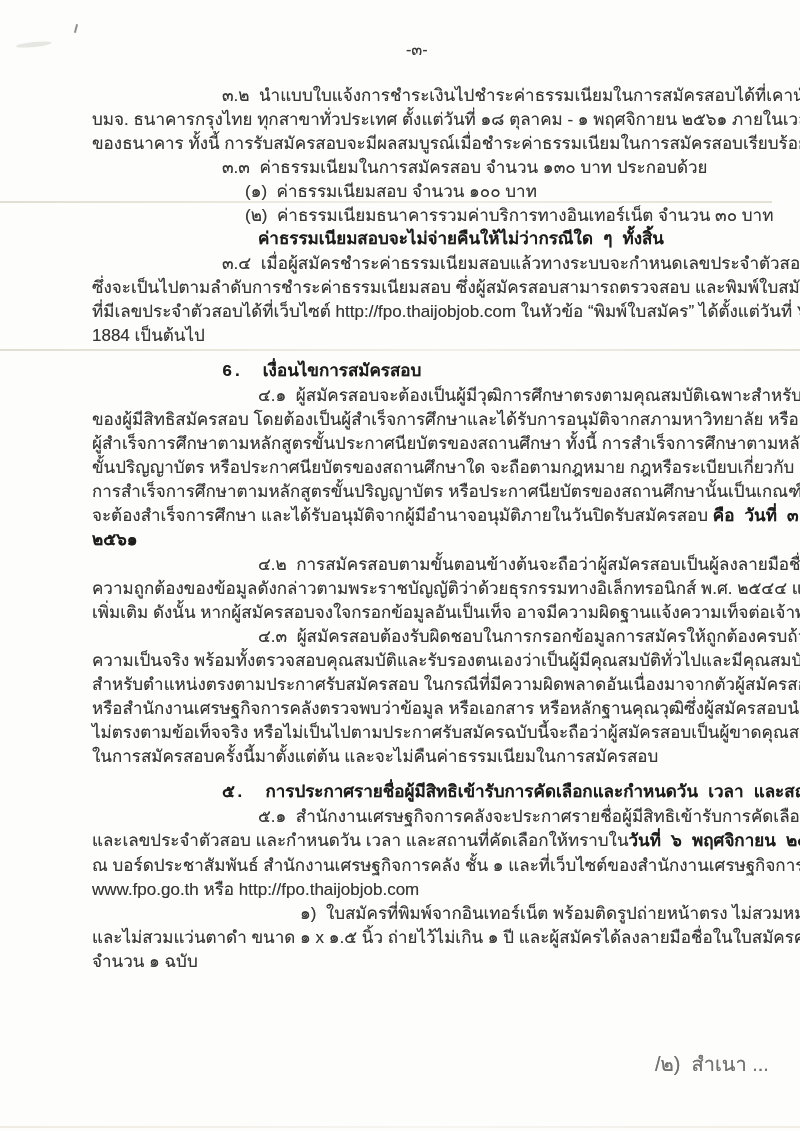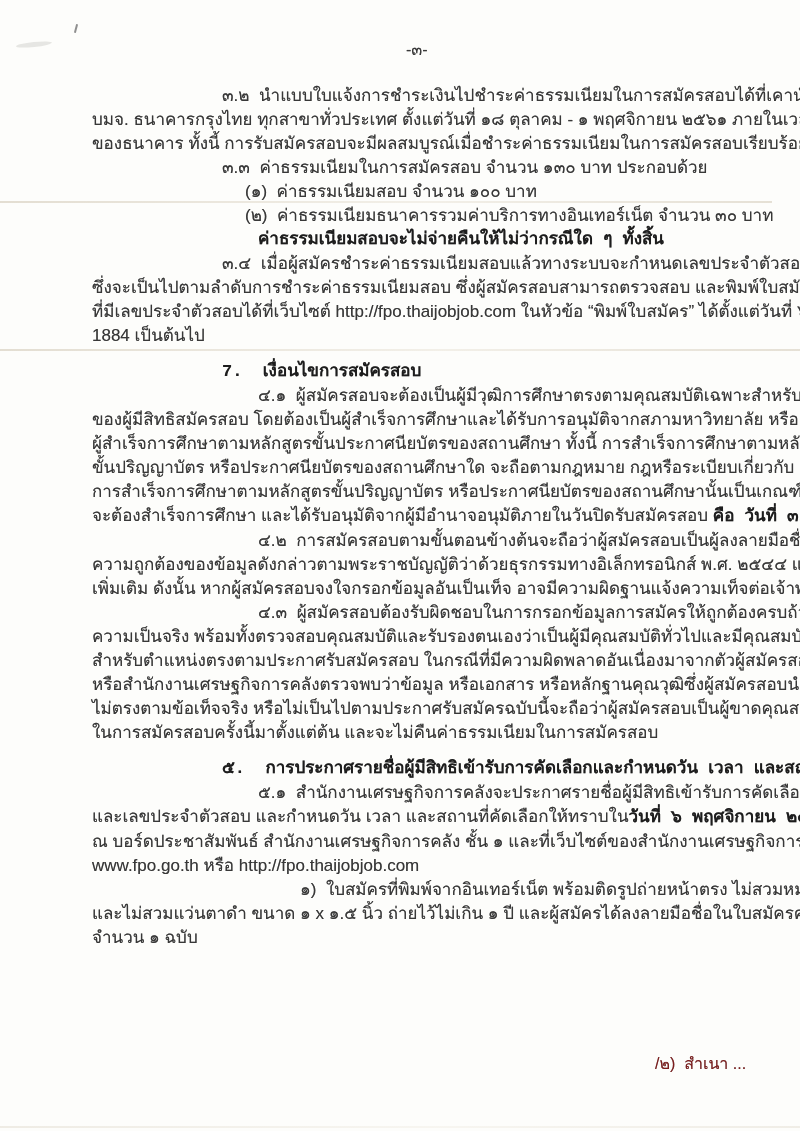--- a/index.html
+++ b/index.html
@@ -28,21 +28,21 @@
   .bold, .ln b { font-weight: bold; color: #1d1d1d; font-family: Liberation Mono, monospace; }
   .gap   { margin-top: 12px; }
   .page-number {
     position: absolute; top: 40px; left: 406px;
     font-size: 16px; line-height: 20px; color: #3a3a3a;
     text-shadow: 0 0 0.5px rgba(60,60,60,0.55);
     white-space: pre;
   }
   .footer {
     position: absolute; top: 1053px; left: 655px;
-    font-size: 16px; line-height: 22px; color: #7f1d1d;
+    font-size: 20px; line-height: 22px; color: #737373;
     text-shadow: 0 0 0.5px rgba(60,60,60,0.55);
     white-space: pre;
   }
   .scanline {
     position: absolute; height: 2px;
     background: linear-gradient(90deg,
       rgba(206,196,176,0.55), rgba(218,208,188,0.30) 55%, rgba(206,196,176,0.50));
   }
   .scanline-1 { top: 201px; left: 0; width: 772px; }
   .scanline-2 { top: 349px; left: 0; width: 800px; }
@@ -79,28 +79,29 @@
     <p class="ln ind1">๓.๓  ค่าธรรมเนียมในการสมัครสอบ จำนวน ๑๓๐ บาท ประกอบด้วย</p>
     <p class="ln ind2">(๑)  ค่าธรรมเนียมสอบ จำนวน ๑๐๐ บาท</p>
     <p class="ln ind2">(๒)  ค่าธรรมเนียมธนาคารรวมค่าบริการทางอินเทอร์เน็ต จำนวน ๓๐ บาท</p>
     <p class="ln indsub bold">ค่าธรรมเนียมสอบจะไม่จ่ายคืนให้ไม่ว่ากรณีใด ๆ ทั้งสิ้น</p>
 
     <p class="ln ind1">๓.๔  เมื่อผู้สมัครชำระค่าธรรมเนียมสอบแล้วทางระบบจะกำหนดเลขประจำตัวสอบ</p>
     <p class="ln m0">ซึ่งจะเป็นไปตามลำดับการชำระค่าธรรมเนียมสอบ ซึ่งผู้สมัครสอบสามารถตรวจสอบ และพิมพ์ใบสมัคร</p>
     <p class="ln m0">ที่มีเลขประจำตัวสอบได้ที่เว็บไซต์ http://fpo.thaijobjob.com ในหัวข้อ “พิมพ์ใบสมัคร” ได้ตั้งแต่วันที่ ๖ พฤศจิกายน</p>
     <p class="ln m0">1884 เป็นต้นไป</p>
 
-    <p class="ln ind1 bold gap">7.  เงื่อนไขการสมัครสอบ</p>
+    <p class="ln ind1 bold gap">6.  เงื่อนไขการสมัครสอบ</p>
 
     <p class="ln indsub">๔.๑  ผู้สมัครสอบจะต้องเป็นผู้มีวุฒิการศึกษาตรงตามคุณสมบัติเฉพาะสำหรับตำแหน่ง</p>
     <p class="ln m0">ของผู้มีสิทธิสมัครสอบ โดยต้องเป็นผู้สำเร็จการศึกษาและได้รับการอนุมัติจากสภามหาวิทยาลัย หรือเป็น</p>
     <p class="ln m0">ผู้สำเร็จการศึกษาตามหลักสูตรขั้นประกาศนียบัตรของสถานศึกษา ทั้งนี้ การสำเร็จการศึกษาตามหลักสูตร</p>
     <p class="ln m0">ขั้นปริญญาบัตร หรือประกาศนียบัตรของสถานศึกษาใด จะถือตามกฎหมาย กฎหรือระเบียบเกี่ยวกับ</p>
     <p class="ln m0">การสำเร็จการศึกษาตามหลักสูตรขั้นปริญญาบัตร หรือประกาศนียบัตรของสถานศึกษานั้นเป็นเกณฑ์ และ</p>
     <p class="ln m0"><span>จะต้องสำเร็จการศึกษา และได้รับอนุมัติจากผู้มีอำนาจอนุมัติภายในวันปิดรับสมัครสอบ </span><b>คือ วันที่ ๓๑ ตุลาคม</b></p>
+    <p class="ln m0 bold">๒๕๖๑</p>
 
     <p class="ln indsub">๔.๒  การสมัครสอบตามขั้นตอนข้างต้นจะถือว่าผู้สมัครสอบเป็นผู้ลงลายมือชื่อ และรับรอง</p>
     <p class="ln m0">ความถูกต้องของข้อมูลดังกล่าวตามพระราชบัญญัติว่าด้วยธุรกรรมทางอิเล็กทรอนิกส์ พ.ศ. ๒๕๔๔ และที่แก้ไข</p>
     <p class="ln m0">เพิ่มเติม ดังนั้น หากผู้สมัครสอบจงใจกรอกข้อมูลอันเป็นเท็จ อาจมีความผิดฐานแจ้งความเท็จต่อเจ้าพนักงาน ตามประมวล</p>
 
     <p class="ln indsub">๔.๓  ผู้สมัครสอบต้องรับผิดชอบในการกรอกข้อมูลการสมัครให้ถูกต้องครบถ้วนตรงตาม</p>
     <p class="ln m0">ความเป็นจริง พร้อมทั้งตรวจสอบคุณสมบัติและรับรองตนเองว่าเป็นผู้มีคุณสมบัติทั่วไปและมีคุณสมบัติเฉพาะ</p>
     <p class="ln m0">สำหรับตำแหน่งตรงตามประกาศรับสมัครสอบ ในกรณีที่มีความผิดพลาดอันเนื่องมาจากตัวผู้สมัครสอบ</p>
     <p class="ln m0">หรือสำนักงานเศรษฐกิจการคลังตรวจพบว่าข้อมูล หรือเอกสาร หรือหลักฐานคุณวุฒิซึ่งผู้สมัครสอบนำมายื่น</p>
     <p class="ln m0">ไม่ตรงตามข้อเท็จจริง หรือไม่เป็นไปตามประกาศรับสมัครฉบับนี้จะถือว่าผู้สมัครสอบเป็นผู้ขาดคุณสมบัติ</p>

